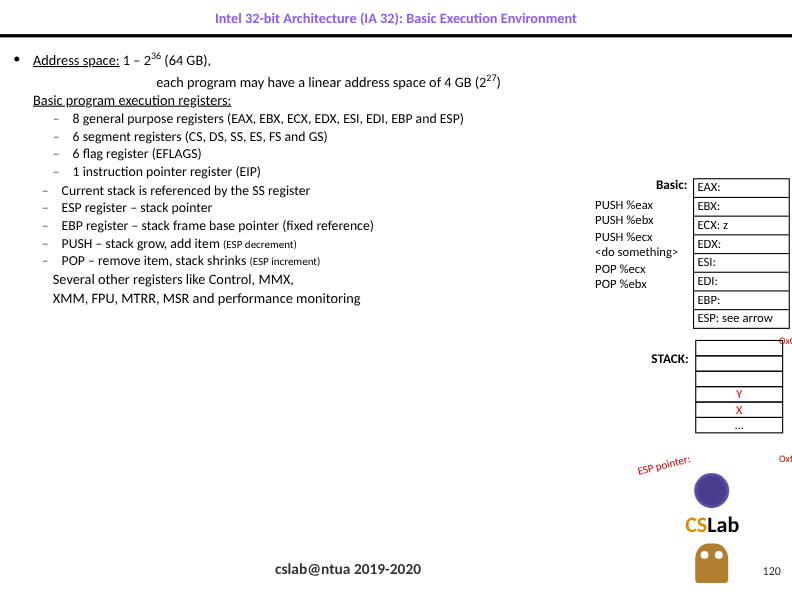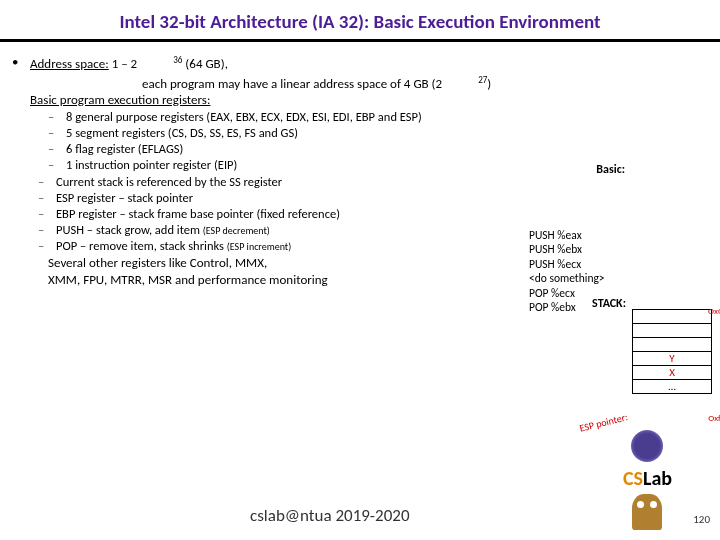--- a/index.html
+++ b/index.html
@@ -1,55 +1,55 @@
 <!DOCTYPE html>
 <html><head>
 <meta charset="utf-8">
 <style>
   * { box-sizing: border-box; margin: 0; padding: 0; }
   body { width: 720px; height: 540px; font-family: Calibri, Arial, sans-serif; background: #fff; position: relative; overflow: hidden; }
   .slide { width: 100%; height: 100%; position: relative; }
-  .title { font-size: 19px; font-weight: bold; text-align: center; padding: 10px 0 6px; color: #4c1d95; }
+  .title { font-size: 13px; font-weight: bold; text-align: center; padding: 10px 0 6px; color: #8b5cf6; }
   .hr { height: 3px; background: #000; margin: 0; }
   .body { padding: 12px 8px 0 12px; font-size: 13px; position: relative; }
   .bullet-main { display: flex; margin-bottom: 3px; }
   .bullet-dot { width: 18px; flex-shrink: 0; }
   .bullet-txt { flex: 1; }
   .indent1 { margin-left: 18px; }
   .indent-sub { margin-left: 18px; }
   .u { text-decoration: underline; }
   .sub-list { margin: 2px 0 2px 36px; font-size: 12.5px; }
   .sub-list .row { display: flex; margin-bottom: 1px; }
   .sub-list .dash { width: 18px; flex-shrink: 0; color: #555; }
   .sub-head { margin-left: 36px; font-size: 13px; margin-bottom: 2px; margin-top: 2px; }
   .sm { font-size: 10px; }
-  .right-col { position: absolute; top: 165px; right: 91px; width: 100px; font-size: 11.5px; line-height: 1.25; margin-top: 48px; }
+  .right-col { position: absolute; top: 165px; right: 79px; width: 100px; font-size: 11.5px; line-height: 1.25; }
   .gprs-box { position: absolute; top: 162px; right: 2px; width: 88px; border: 1px solid #000; font-size: 11.5px; }
   .gprs-box .cell { border-bottom: 1px solid #000; padding: 1px 3px; }
   .gprs-box .cell:last-child { border-bottom: none; }
   .gprs-label { position: absolute; top: 162px; right: 95px; font-weight: bold; font-size: 12px; }
-  .stack-label { position: absolute; top: 296px; right: 94px; font-weight: bold; font-size: 12px; }
+  .stack-label { position: absolute; top: 320px; right: 94px; font-weight: bold; font-size: 12px; }
   .stack-box { position: absolute; top: 310px; right: 8px; width: 80px; font-size: 11px; }
   .stack-box .srow { height: 15px; border: 1px solid #000; margin-top: -1px; text-align: center; line-height: 14px; }
   .red { color: #c00; }
   .oxo { position: absolute; right: -6px; top: 305px; font-size: 9px; color: #c00; }
   .oxff { position: absolute; right: -6px; top: 412px; font-size: 9px; color: #c00; }
   .esp-ptr { position: absolute; right: 92px; top: 416px; font-size: 10px; color: #c00; transform: rotate(-14deg); }
   .footer { position: absolute; bottom: 6px; left: 0; right: 0; height: 48px; }
-  .footer .email { position: absolute; left: 250px; bottom: 8px; font-size: 17px; color: #333; }
+  .footer .email { position: absolute; left: 250px; bottom: 8px; font-size: 14px; color: #333; font-weight: bold; }
   .footer .page { position: absolute; right: 10px; bottom: 8px; font-size: 11px; color: #333; }
   .footer .logos { position: absolute; right: 48px; bottom: 4px; display: flex; align-items: center; gap: 4px; flex-direction: column; }
   .cslab { font-weight: bold; font-size: 20px; }
   .cslab .c { color: #e08a00; }
   .cslab .s { color: #000; }
   .athena { width: 32px; height: 32px; border-radius: 50%; background: radial-gradient(circle, #4a3d8f 55%, #6a5db0 70%, #4a3d8f 75%); display: inline-block; }
   .owl { width: 30px; height: 36px; background: #b08030; display: inline-block; border-radius: 40% 40% 10% 10%; position: relative; }
   .owl::before, .owl::after { content: ""; position: absolute; top: 7px; width: 7px; height: 7px; background: #fff; border-radius: 50%; }
   .owl::before { left: 5px; } .owl::after { right: 5px; }
-  sup { font-size: 0.7em; vertical-align: super; margin-left: 36px; }
+  sup { font-size: 0.7em; vertical-align: super; }
 </style>
 </head>
 <body>
 
 <div class="slide">
   <div class="title">Intel 32-bit Architecture (IA 32): Basic Execution Environment</div>
   <div class="hr"></div>
 
   <div class="body">
 
@@ -66,21 +66,21 @@
       <span class="u">Basic program execution registers:</span>
     </div>
 
     <div class="sub-list">
       <div class="row">
           <span class="dash">–</span>
           <span>8 general purpose registers (EAX, EBX, ECX, EDX, ESI, EDI, EBP and ESP)</span>
         </div>
       <div class="row">
           <span class="dash">–</span>
-          <span>5 segment registers (CS, DS, SS, ES, FS and GS)</span>
+          <span>6 segment registers (CS, DS, SS, ES, FS and GS)</span>
         </div>
       <div class="row">
           <span class="dash">–</span>
           <span>6 flag register (EFLAGS)</span>
         </div>
       <div class="row">
           <span class="dash">–</span>
           <span>1 instruction pointer register (EIP)</span>
         </div>
     </div>
@@ -117,20 +117,30 @@
 
   <div class="right-col" style="top:180px">
     <div>PUSH %eax</div>
     <div>PUSH %ebx</div>
     <div>PUSH %ecx</div>
     <div>&lt;do something&gt;</div>
     <div>POP %ecx</div>
     <div>POP %ebx</div>
   </div>
 
+  <div class="gprs-box">
+    <div class="cell">EAX:</div>
+    <div class="cell">EBX:</div>
+    <div class="cell">ECX:   z</div>
+    <div class="cell">EDX:</div>
+    <div class="cell">ESI:</div>
+    <div class="cell">EDI:</div>
+    <div class="cell">EBP:</div>
+    <div class="cell">ESP: see arrow</div>
+  </div>
 
   <div class="stack-label">STACK:</div>
   <div class="stack-box">
     <div class="srow"></div>
     <div class="srow"></div>
     <div class="srow"></div>
     <div class="srow red">Y</div>
     <div class="srow red">X</div>
     <div class="srow">…</div>
   </div>

